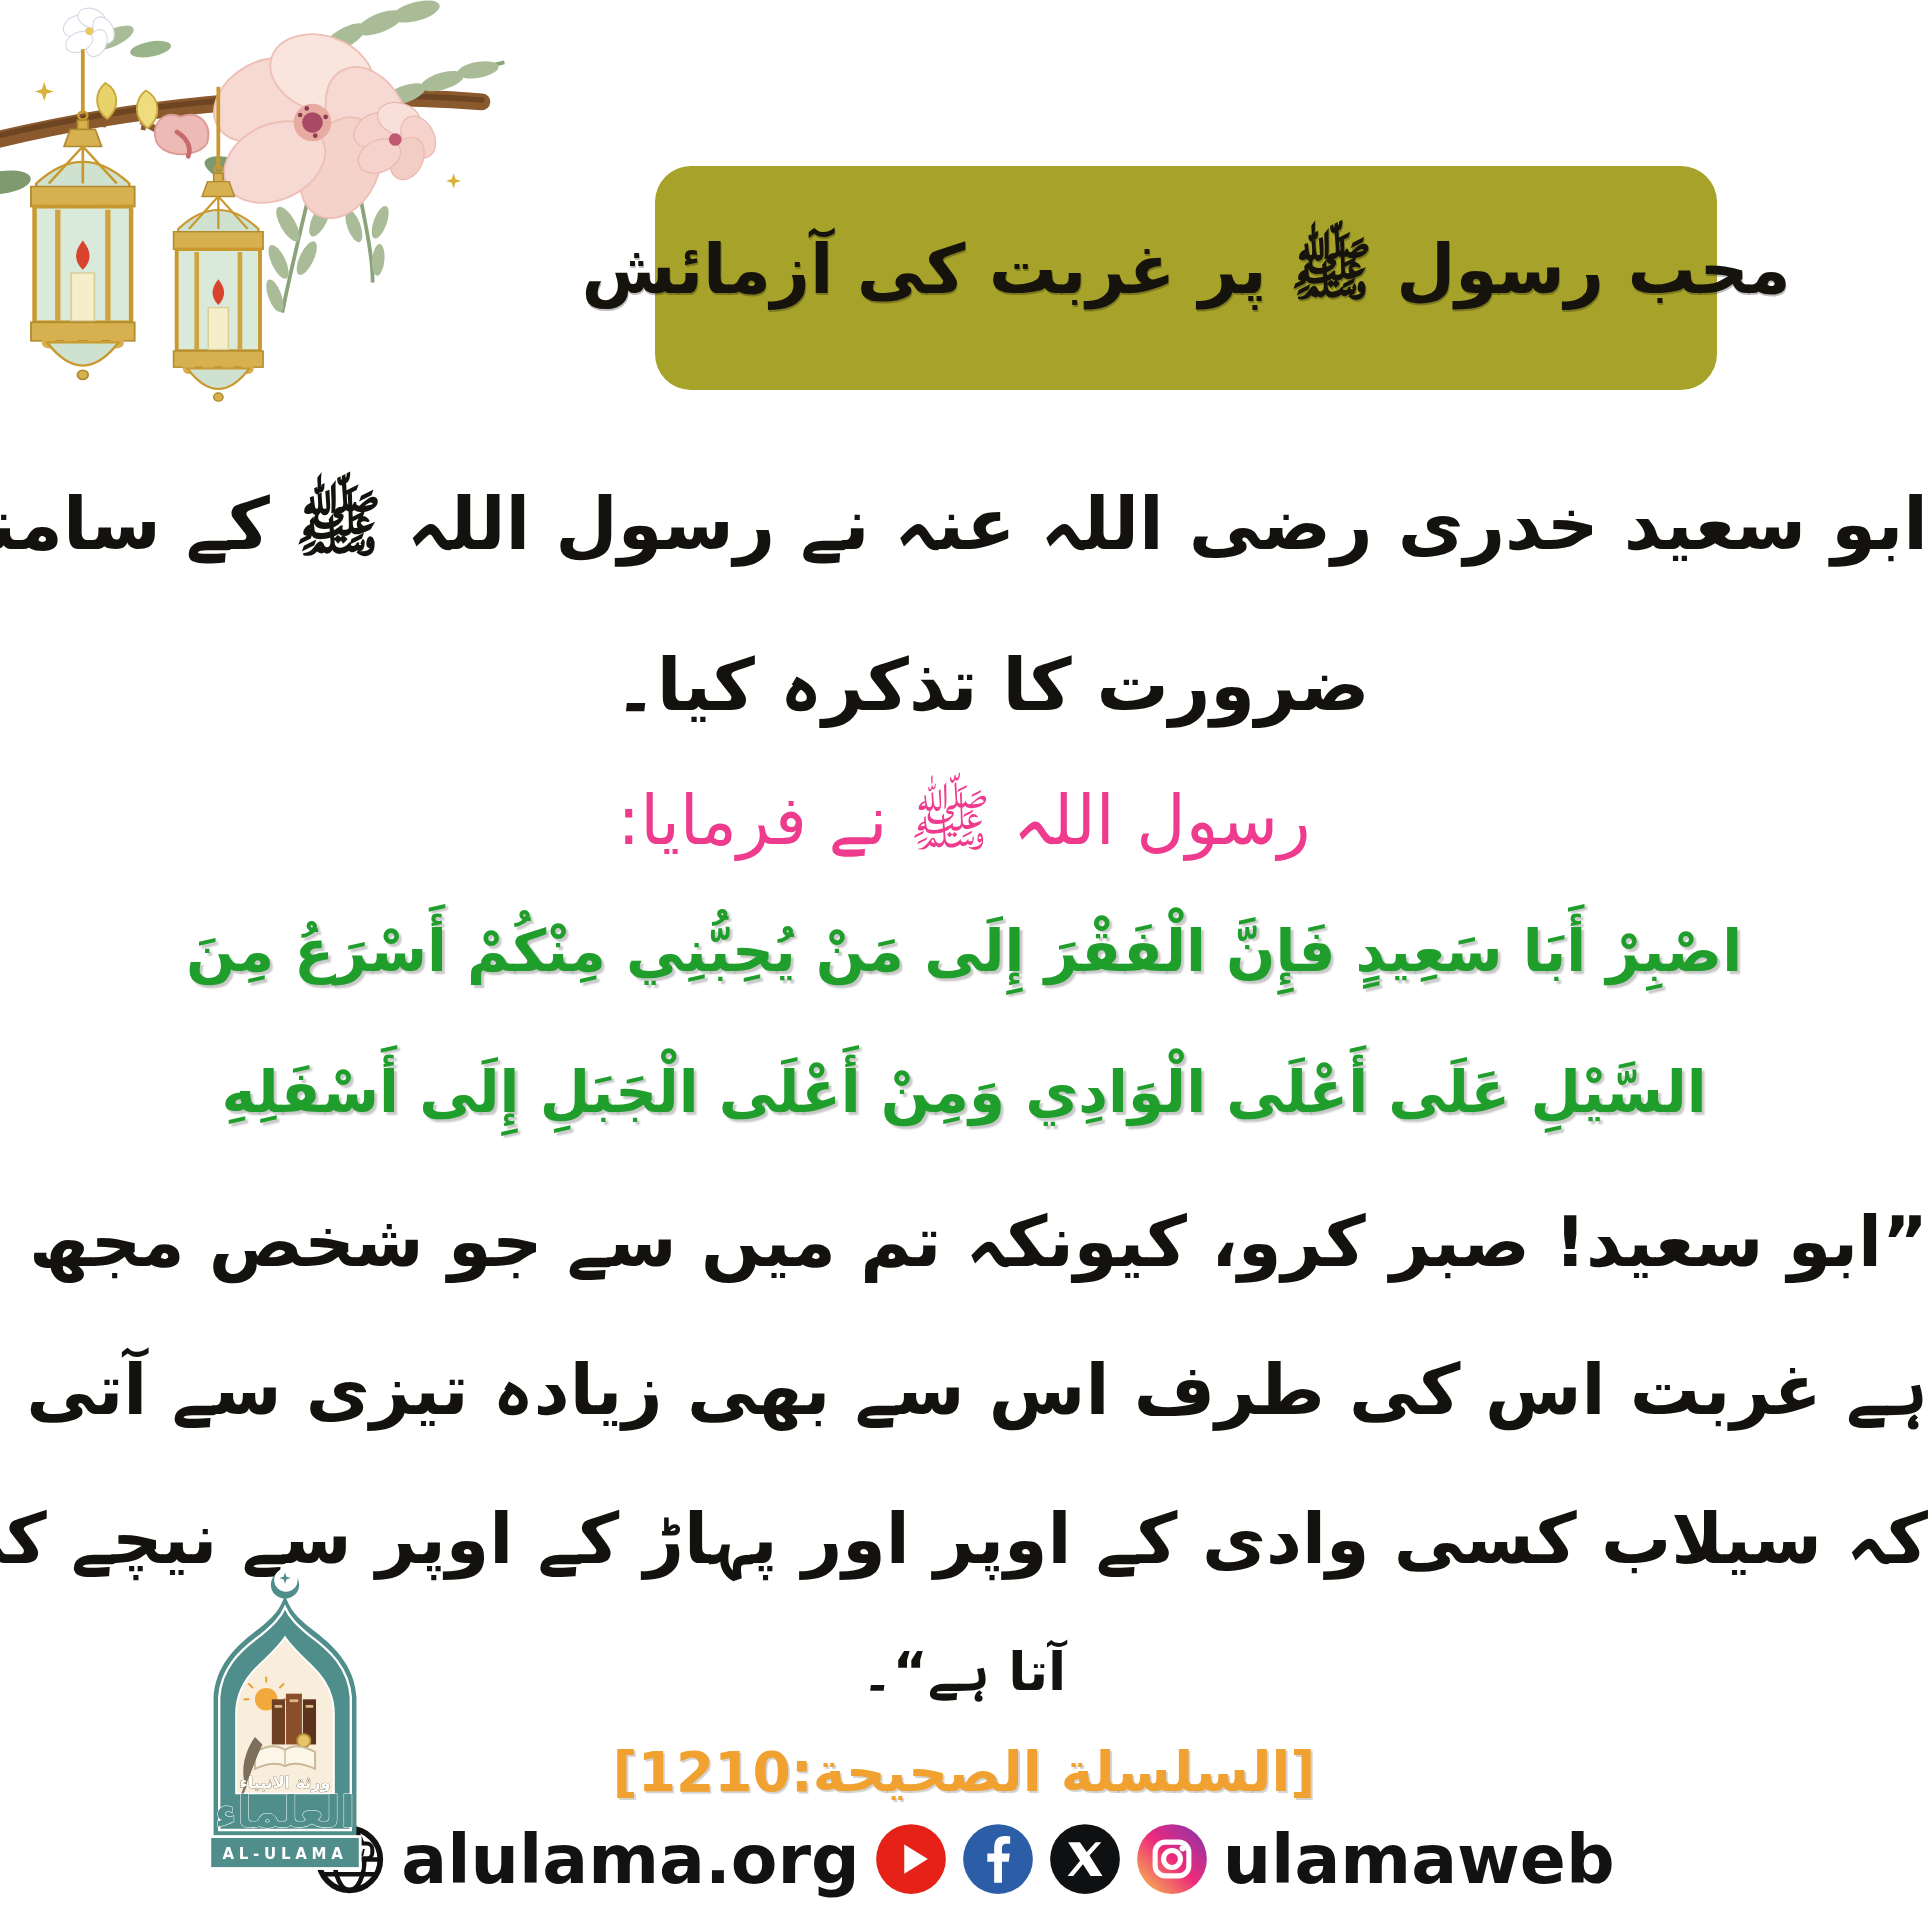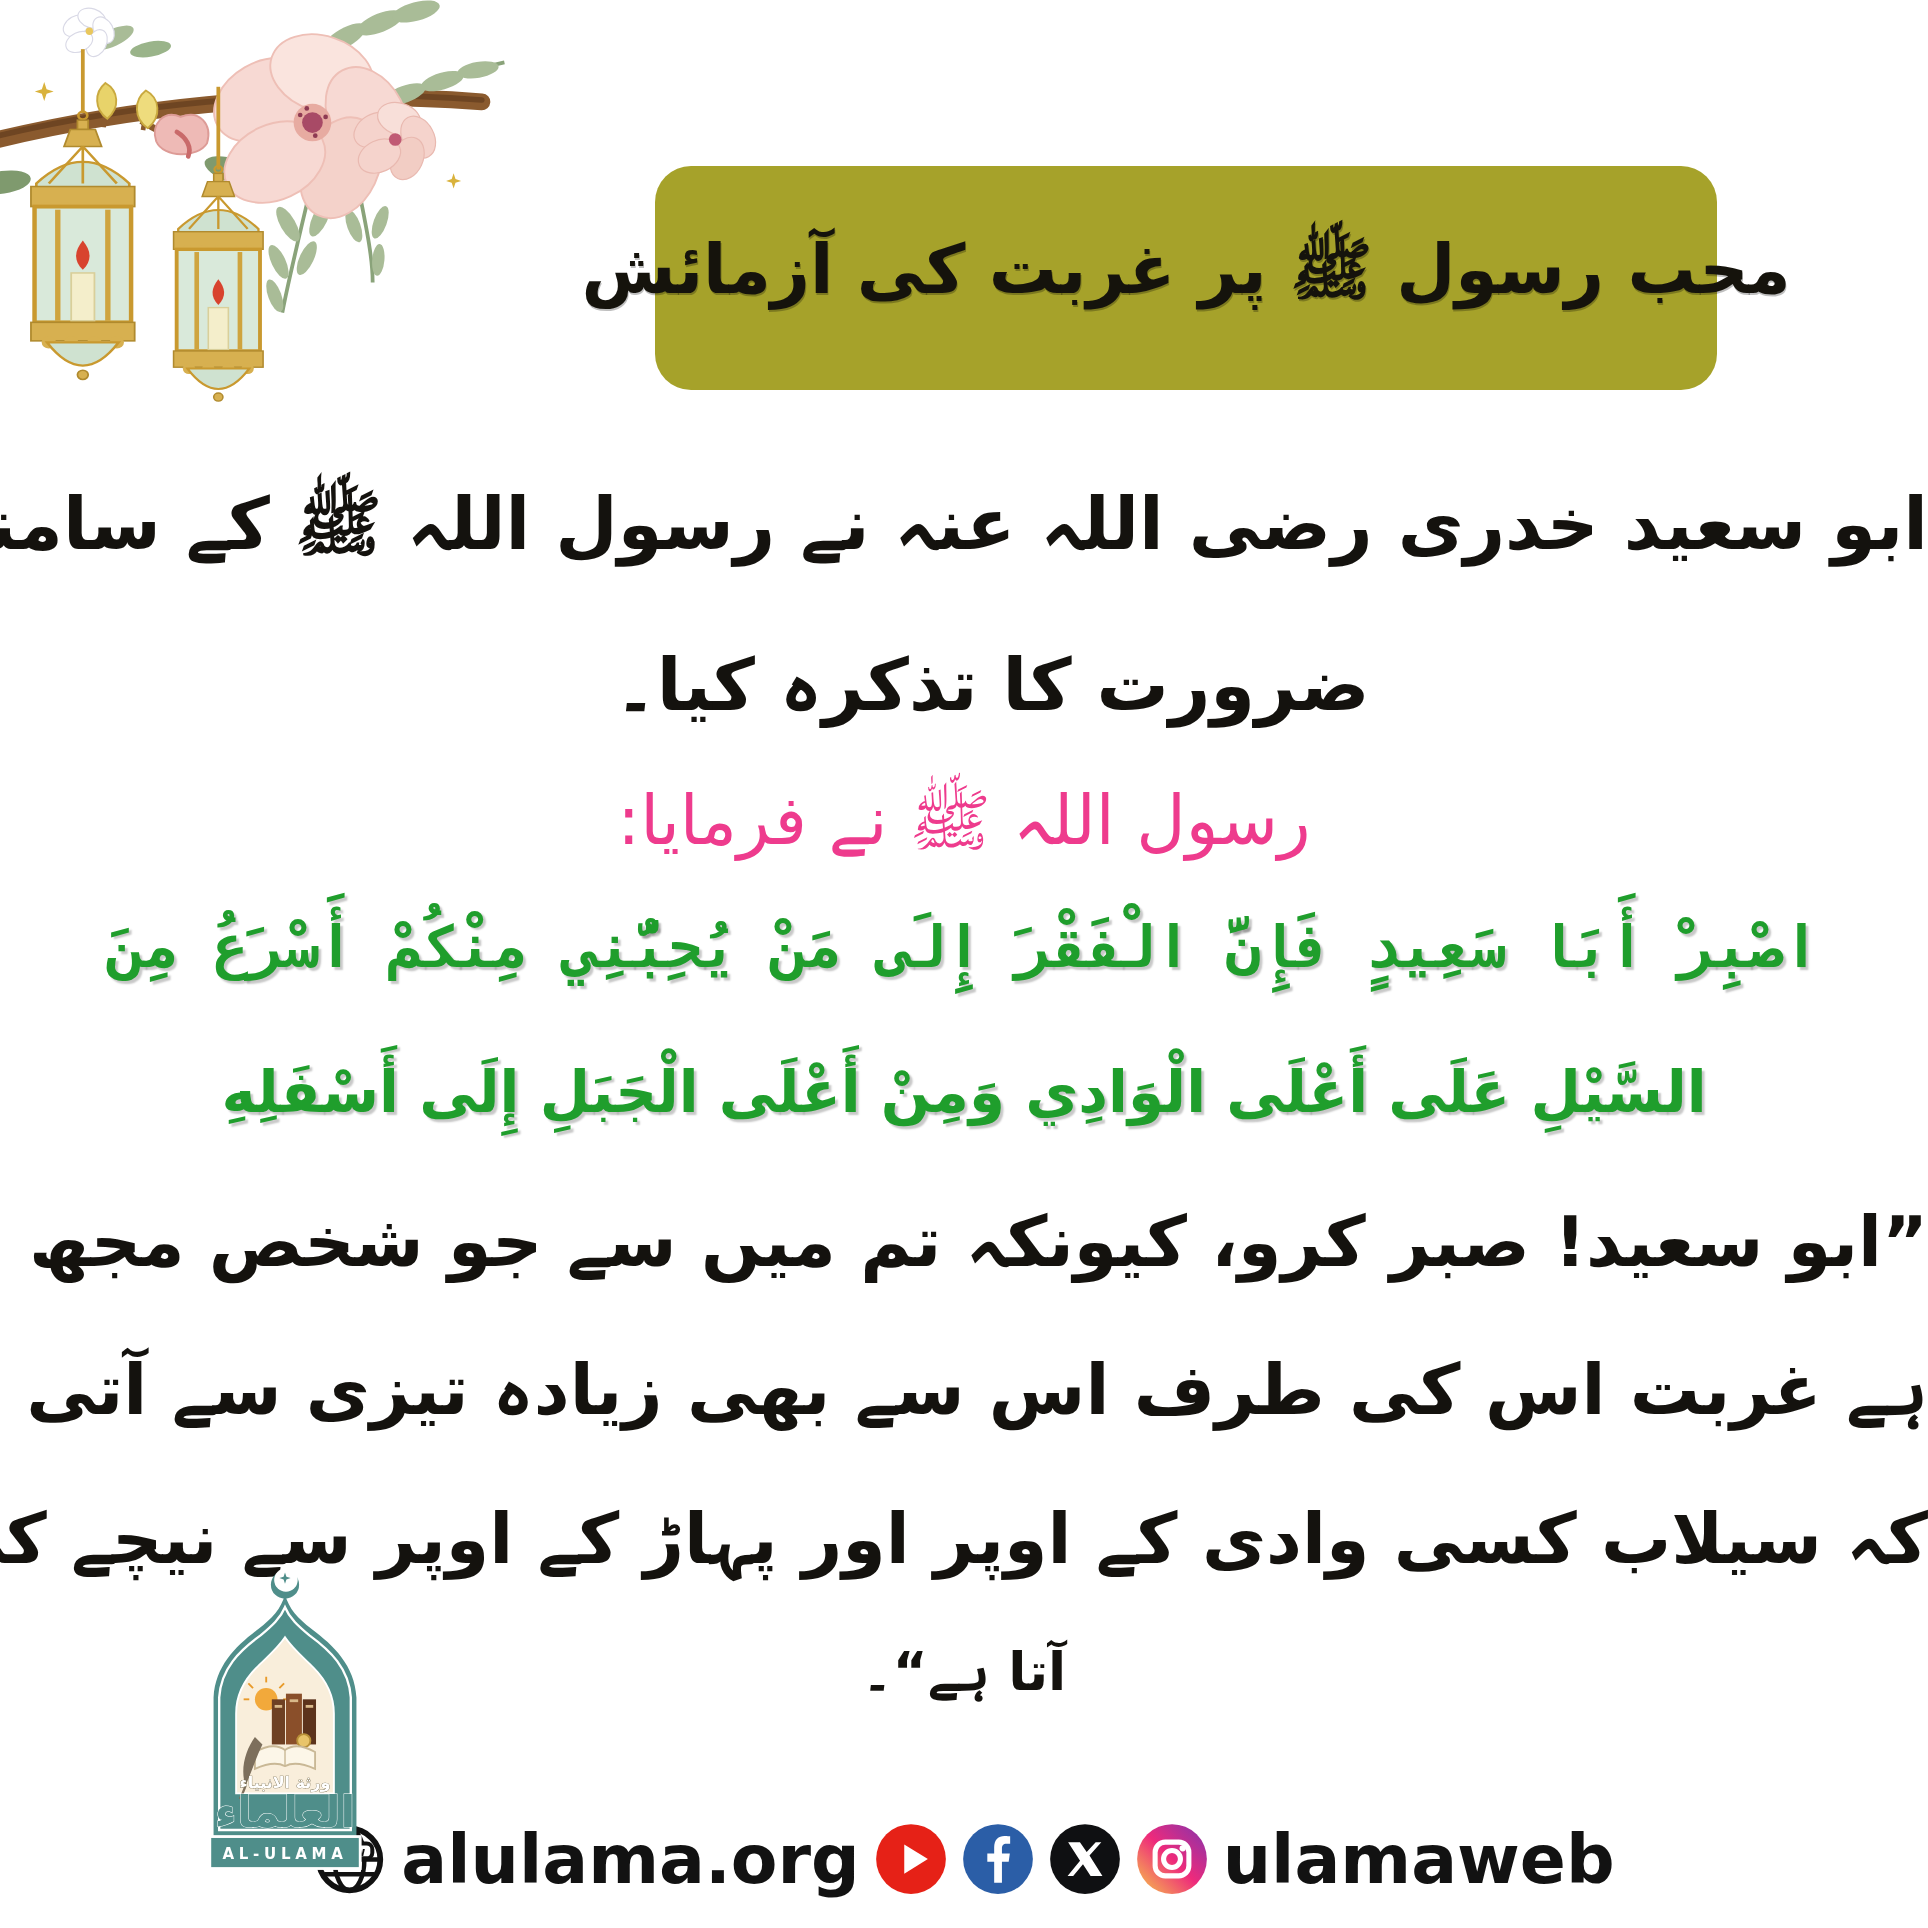--- a/index.html
+++ b/index.html
@@ -19,21 +19,21 @@
   }
   .banner .title{
     direction:rtl;font-size:68px;font-weight:700;color:#15130c;
     white-space:nowrap;text-shadow:0.9px 1.9px 0 rgba(0,0,0,.25);
   }
   .urdu{font-weight:700;}
   .n1{top:435px;height:179px;line-height:179px;font-size:72px;}
   .n2{top:610px;height:151px;line-height:151px;font-size:72px;margin-left:28px;}
   .pinkline{top:750px;height:141px;line-height:141px;font-size:68px;color:var(--pink);font-weight:400;}
   .g{color:var(--green);font-size:58px;font-weight:700;text-shadow:2.8px 2.8px 1.9px rgba(0,0,0,.22);}
-  .g1{top:883px;height:137px;line-height:137px;font-family:Liberation Mono, monospace;}
+  .g1{top:883px;height:137px;line-height:137px;}
   .g2{top:1024px;height:137px;line-height:137px;}
   .t1{top:1168px;height:149px;line-height:149px;font-size:70px;}
   .t2{top:1316px;height:149px;line-height:149px;font-size:70px;}
   .t3{top:1465px;height:149px;line-height:149px;font-size:70px;}
   .t4{top:1606px;height:132px;line-height:132px;font-size:53px;}
   .ref{
     top:1731px;height:83px;line-height:83px;font-size:55px;font-weight:700;
     color:var(--orange);text-shadow:1.9px 1.9px 0.9px rgba(0,0,0,.18);
   }
   
@@ -188,20 +188,21 @@
   <div class="line pinkline">رسول اللہ ﷺ نے فرمایا:</div>
 
   <div class="line g g1">اصْبِرْ أَبَا سَعِيدٍ فَإِنَّ الْفَقْرَ إِلَى مَنْ يُحِبُّنِي مِنْكُمْ أَسْرَعُ مِنَ</div>
   <div class="line g g2">السَّيْلِ عَلَى أَعْلَى الْوَادِي وَمِنْ أَعْلَى الْجَبَلِ إِلَى أَسْفَلِهِ</div>
 
   <div class="line urdu t1">”ابو سعید! صبر کرو، کیونکہ تم میں سے جو شخص مجھ سے محبت کرتا</div>
   <div class="line urdu t2">ہے غربت اس کی طرف اس سے بھی زیادہ تیزی سے آتی ہے جتنا</div>
   <div class="line urdu t3">کہ سیلاب کسی وادی کے اوپر اور پہاڑ کے اوپر سے نیچے کی طرف</div>
   <div class="line urdu t4">آتا ہے“۔</div>
 
+  <div class="line ref">[السلسلة الصحيحة:1210]</div>
 
   <div class="footer">
     <svg class="globe" viewBox="0 0 64 64">
       <circle cx="32" cy="32" r="27" fill="none" stroke="#111" stroke-width="5"></circle>
       <ellipse cx="32" cy="32" rx="13" ry="27" fill="none" stroke="#111" stroke-width="4"></ellipse>
       <path d="M6,32 H58 M10,45 H54" stroke="#111" stroke-width="4" fill="none"></path>
       <rect x="12" y="18" width="40" height="13" rx="5" fill="#fff" stroke="#111" stroke-width="3.5"></rect>
       <text x="32" y="28.5" text-anchor="middle" font-size="10" font-weight="bold" fill="#111">www</text>
     </svg>
     <span class="ftext">alulama.org</span>

